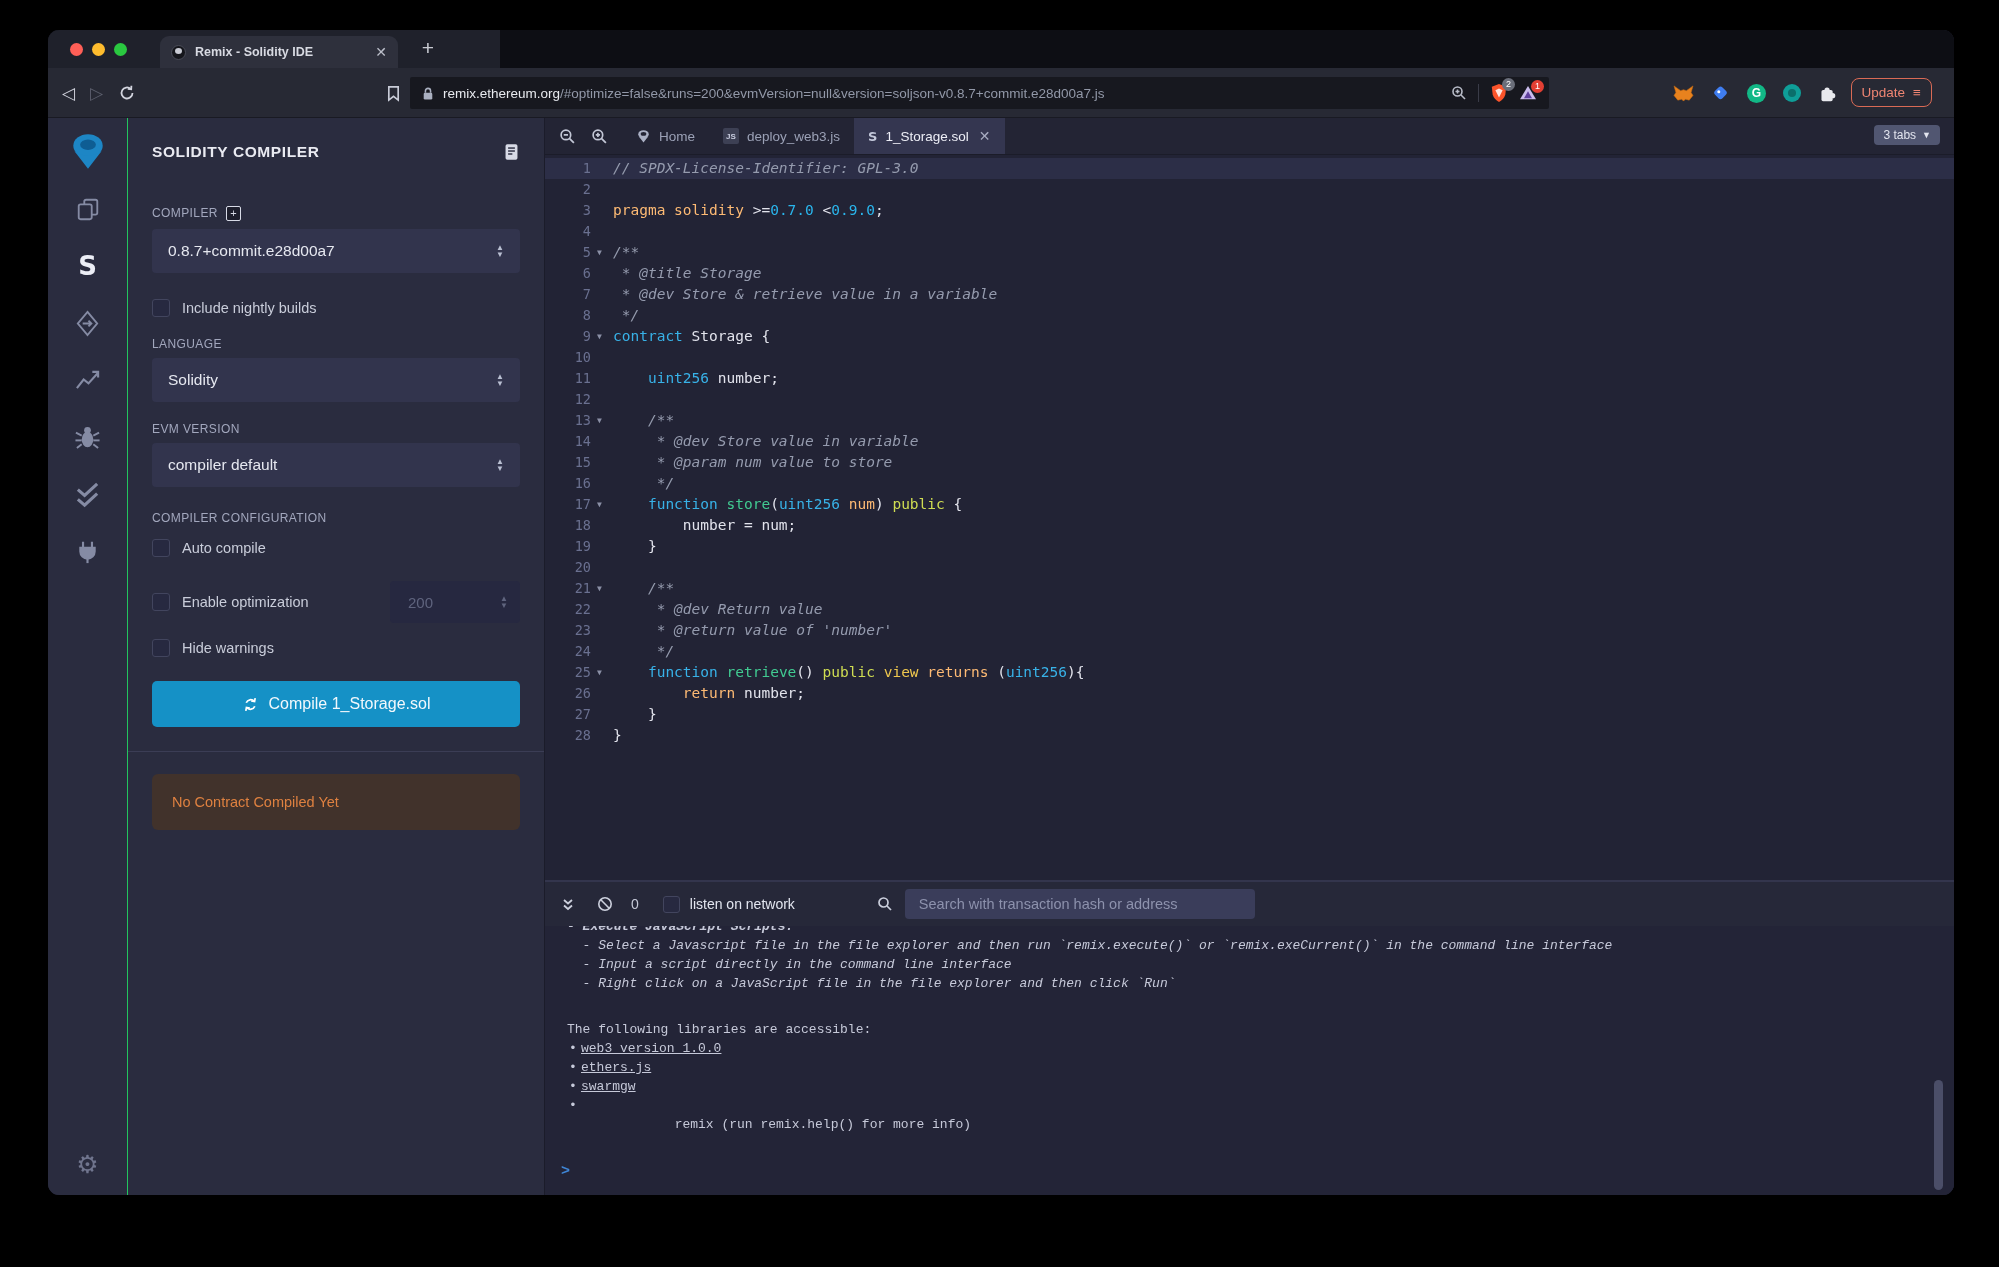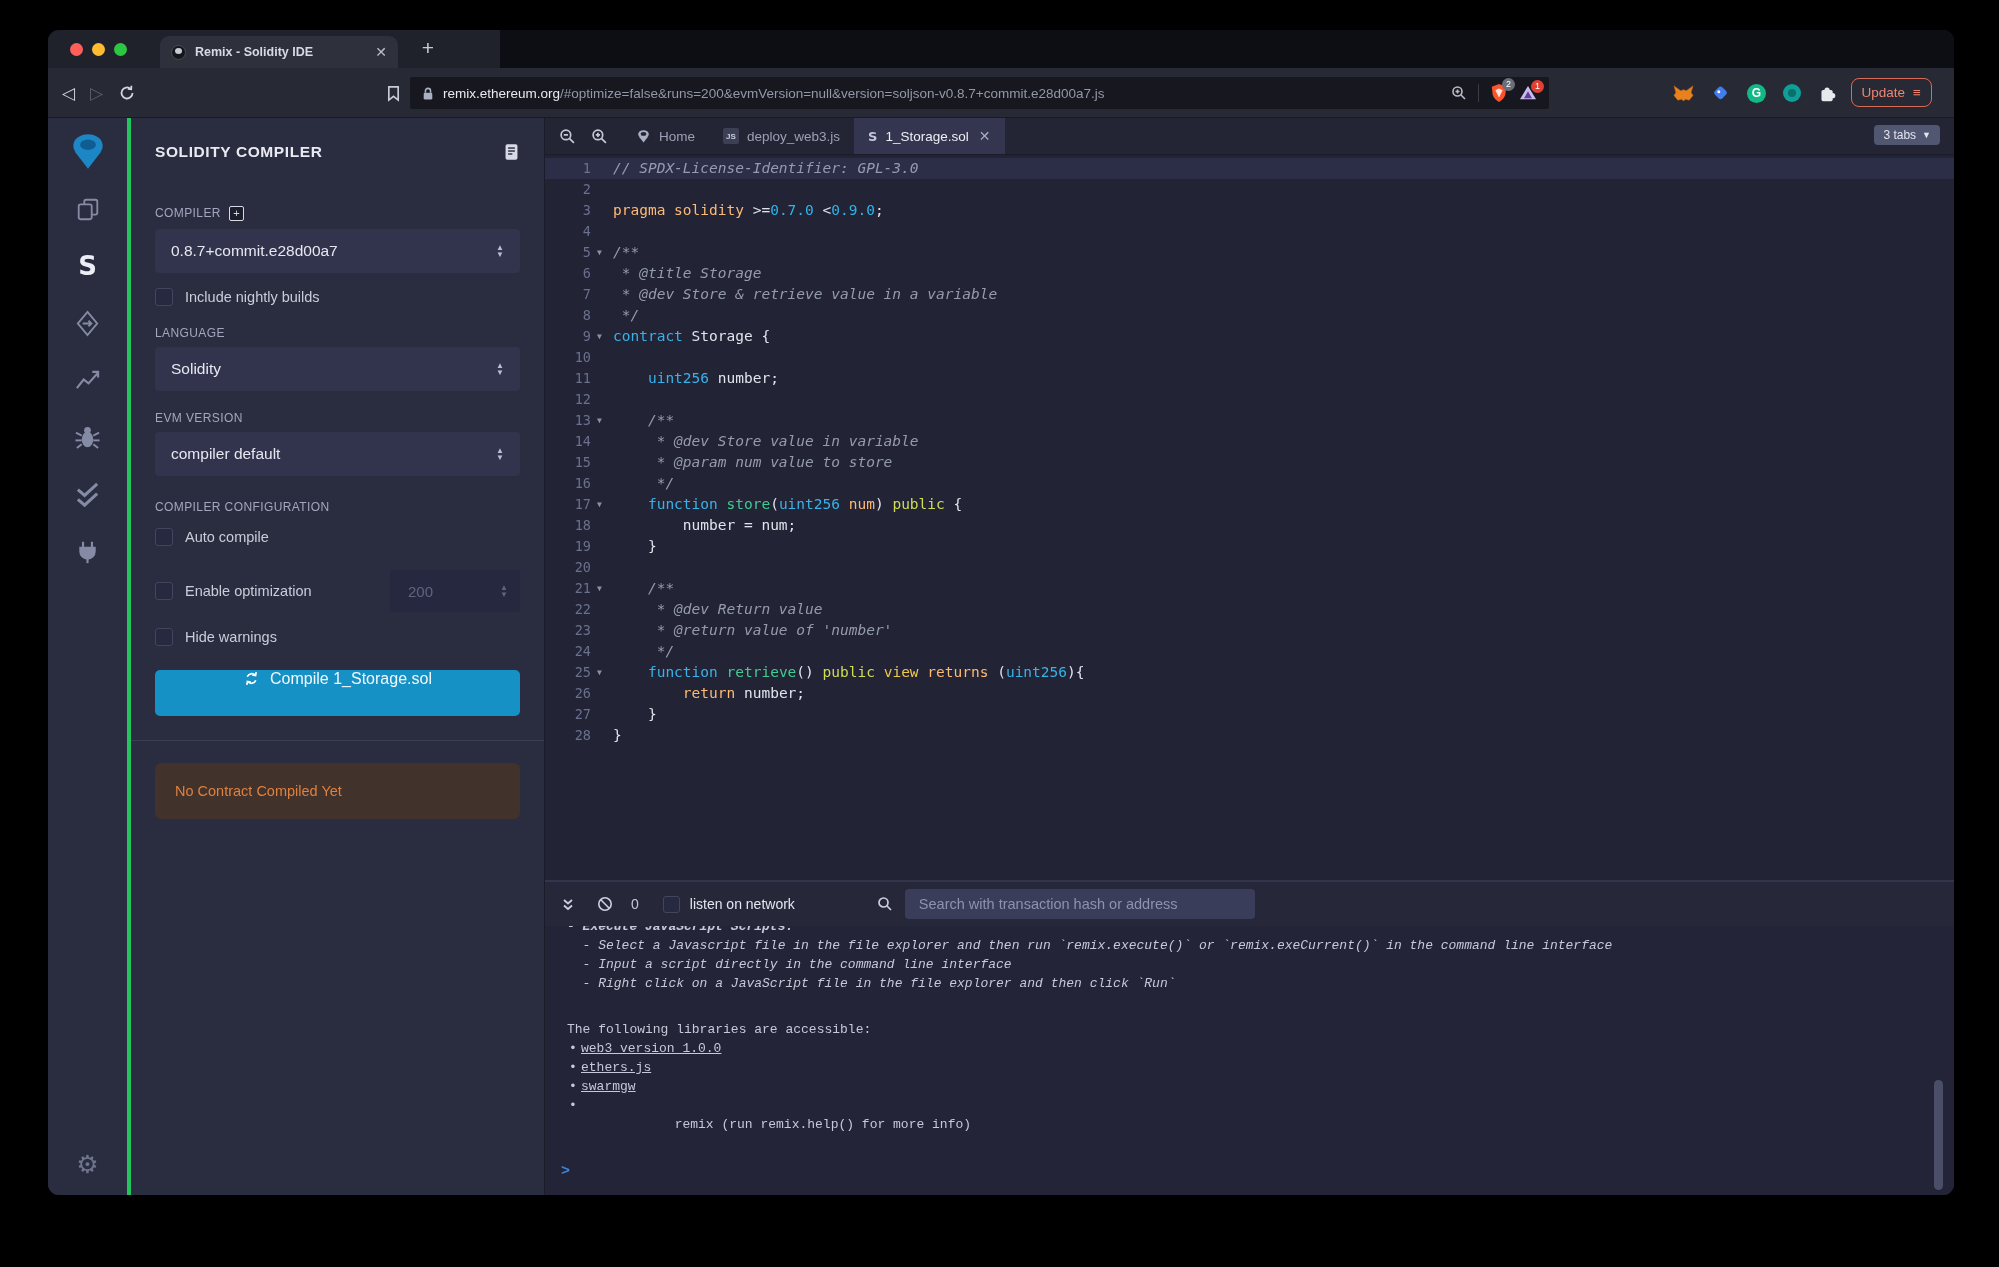--- a/index.html
+++ b/index.html
@@ -56,43 +56,43 @@
   .app { flex:1; display:flex; min-height:0; }
   .rail { width:79px; flex:none; background:#2a2c3f; display:flex; flex-direction:column;
           align-items:center; padding:12px 0 16px; }
   .railbtn { width:44px; height:44px; display:flex; align-items:center; justify-content:center;
              margin-bottom:13px; }
   .s-icon { font:bold 26px "DejaVu Sans", sans-serif; color:#eceef6; }
   .gear { margin-top:auto; font-size:25px; color:#70758e; font-family:"DejaVu Sans",sans-serif; }
 
   
   .panel { width:418px; flex:none; background:#2a2c3f; border-right:1px solid #1b1c2a;
-           border-left:4px solid #22c55e; padding:22px 24px 0; position:relative; }
+           border-left:1px solid #22c55e; padding:22px 24px 0; position:relative; }
   .ptitle-row { display:flex; align-items:center; justify-content:space-between; height:24px; }
   .ptitle { color:#e9eaf1; font-size:15.5px; font-weight:bold; letter-spacing:.6px; }
   .plabel { color:#a2a7bd; font-size:12px; letter-spacing:.4px; }
   .plabel-row { margin-top:41px; display:flex; align-items:center; gap:8px; height:16px; }
   .addbook { width:15px; height:15px; border:1.6px solid #d7dae6; border-radius:2px; color:#d7dae6;
              font-size:11px; line-height:12px; text-align:center; background:#1d1e2c; }
   .pselect { margin-top:8px; height:44px; background:#32344d; border-radius:4px; display:flex;
              align-items:center; padding:0 16px; color:#e6e8f0; font-size:15.5px; }
   .pselect.m7 { margin-top:7px; }
   .chev2 { margin-left:auto; display:flex; flex-direction:column; line-height:7px; font-size:8px;
            color:#b9bfd2; }
   .checkrow { display:flex; align-items:center; gap:12px; height:18px; color:#c9cdda; font-size:14.5px; }
   .cbox { width:18px; height:18px; background:#272940; border:1px solid #42455e; border-radius:3px; flex:none; }
-  .mt18{margin-top:15px;} .mt20{margin-top:20px;} .mt24{margin-top:24px;} .mt14{margin-top:14px;} .mt16{margin-top:16px;}
+  .mt18{margin-top:26px;} .mt20{margin-top:20px;} .mt24{margin-top:24px;} .mt14{margin-top:14px;} .mt16{margin-top:16px;}
   .optrow { margin-top:24px; height:42px; display:flex; align-items:center; gap:12px;
             color:#c9cdda; font-size:14.5px; }
   .runs { margin-left:auto; width:130px; height:42px; background:#262840; border:none; border-radius:4px;
           color:#5f647e; font-size:15px; padding-left:18px; font-family:"Liberation Sans",sans-serif; }
   .runs-wrap { margin-left:auto; position:relative; }
   .runs-wrap .chev2 { position:absolute; right:12px; top:14px; color:#5f647e; }
   .compilebtn { margin-top:24px; width:100%; height:46px; background:#1591c6; border:none;
-                border-radius:5px; color:#f2f8fc; font-size:16px; display:flex; align-items:flex-start;
+                border-radius:5px; color:#f2f8fc; font-size:16px; display:flex; align-items:center;
                 justify-content:center; gap:10px; font-family:"Liberation Sans",sans-serif; }
   .pdivider { margin:24px -24px 0; border-top:1px solid #3b3d55; }
   .warnbox { margin-top:22px; height:56px; background:#41322b; border-radius:6px; display:flex;
              align-items:center; padding-left:20px; color:#df8140; font-size:14.5px; }
 
   
   .main { flex:1; display:flex; flex-direction:column; min-width:0; background:#222335; }
   .edittabs { height:37px; flex:none; background:#232434; border-bottom:1px solid #1b1c29;
               display:flex; align-items:stretch; position:relative; }
   .zoombtns { display:flex; align-items:center; gap:15px; padding:0 14px; }

